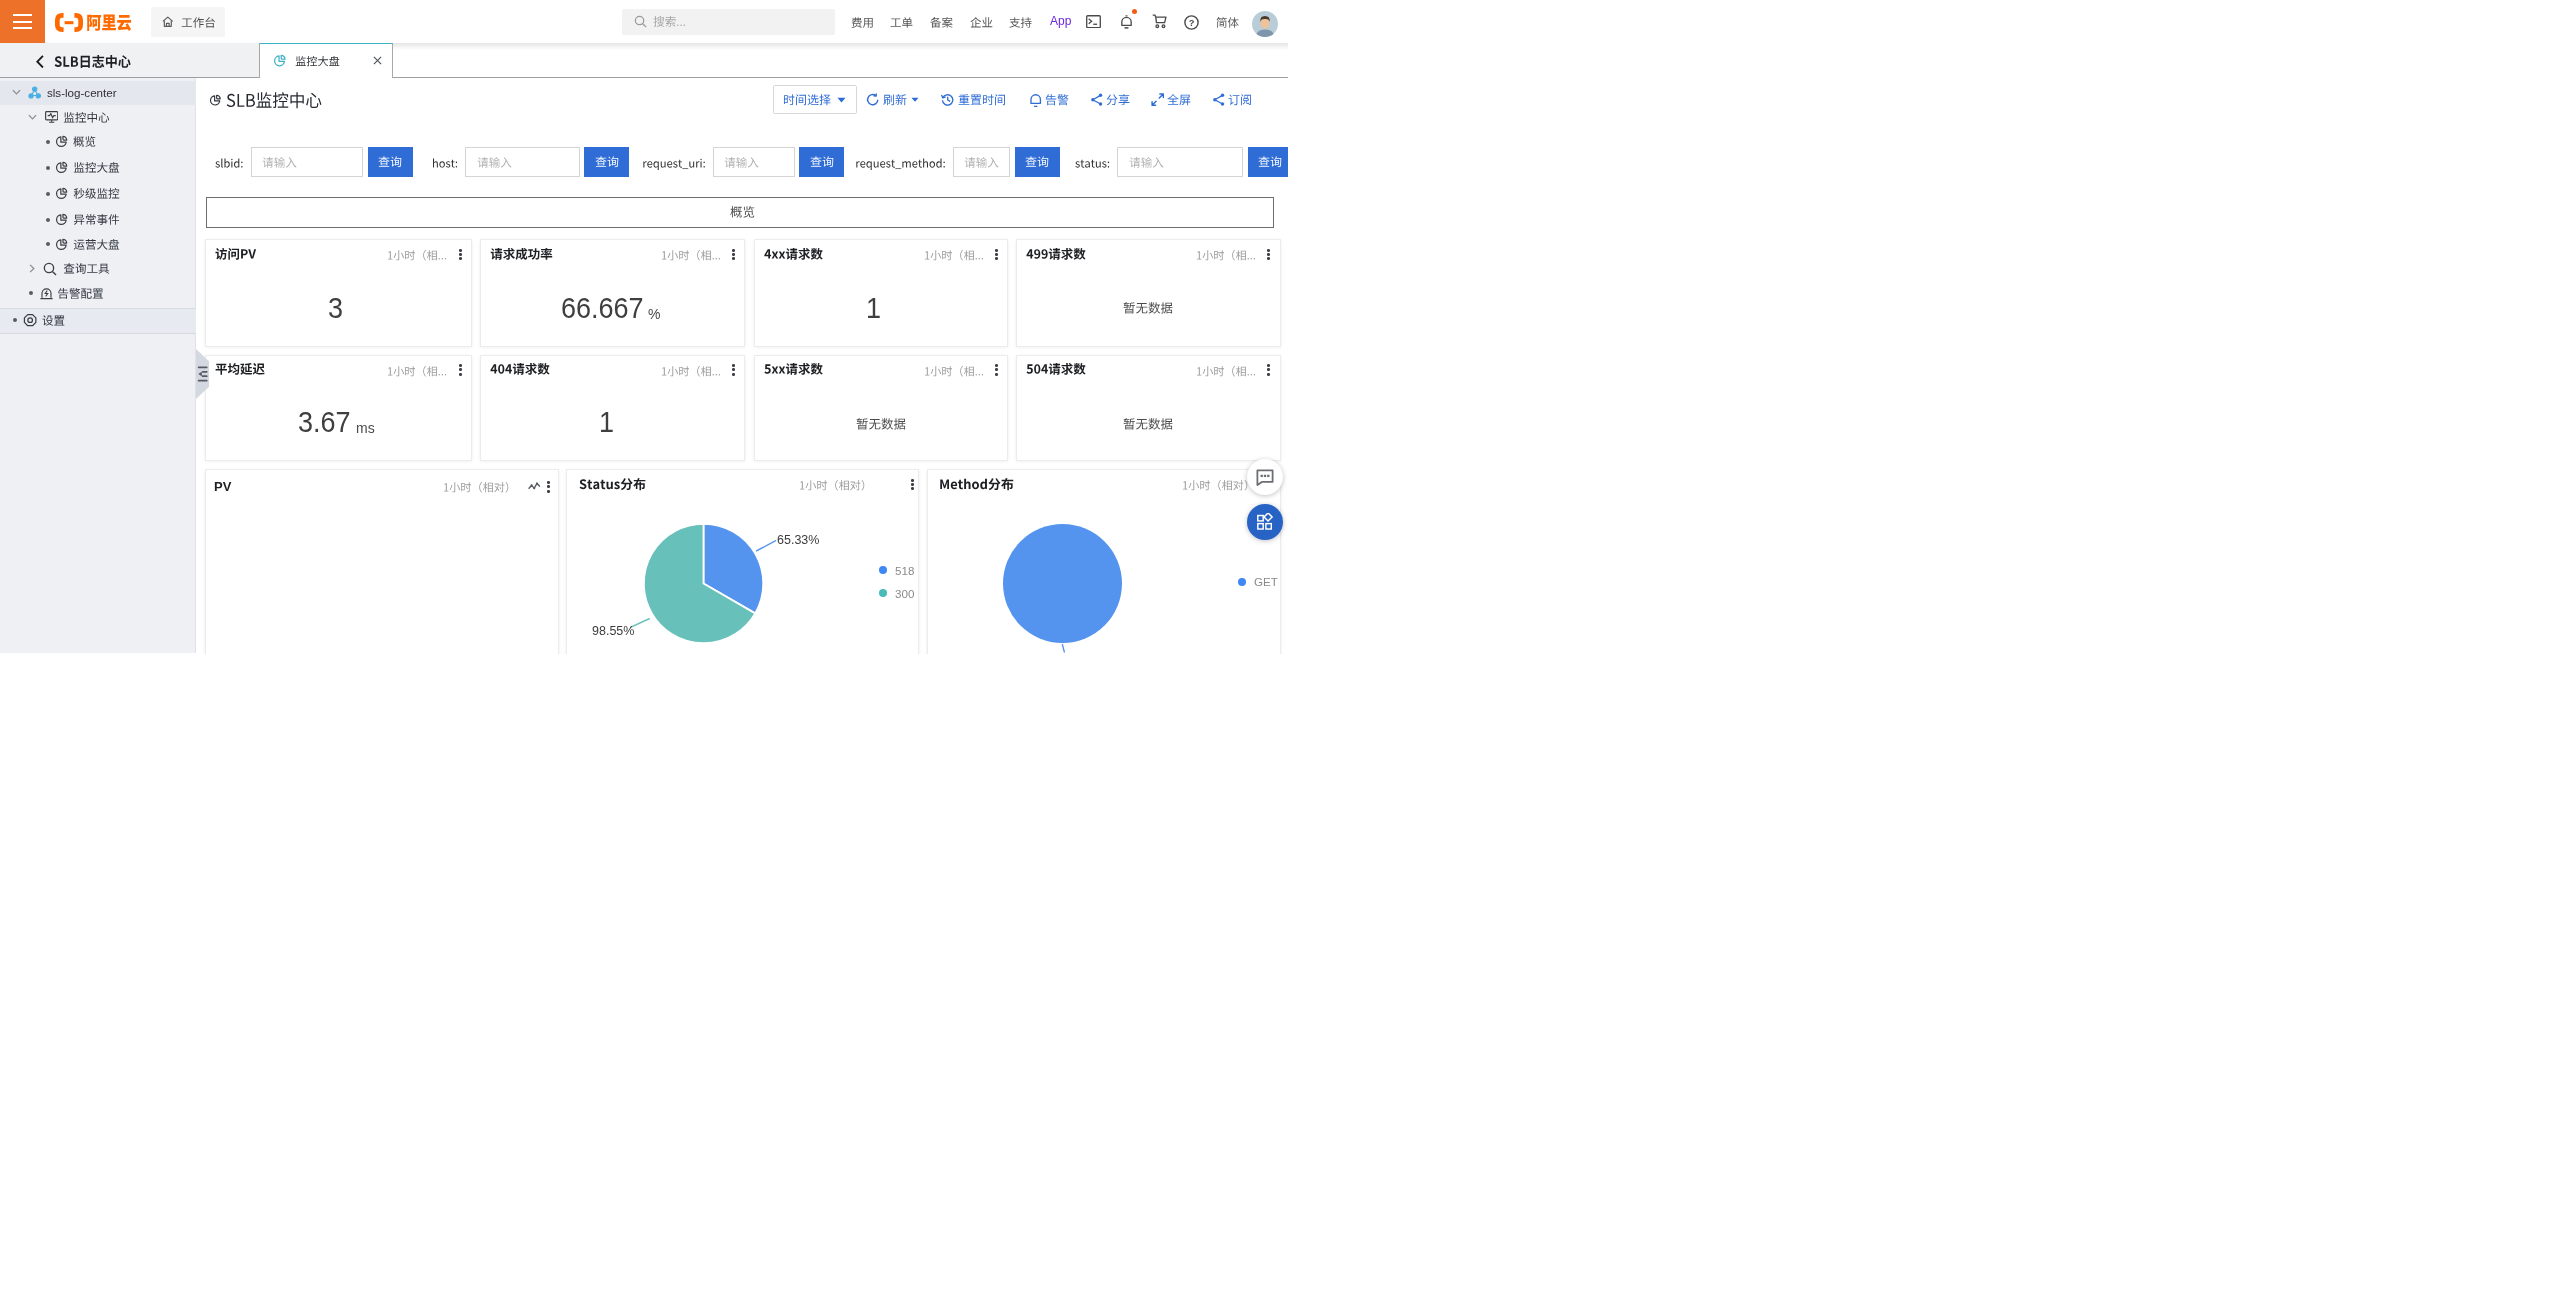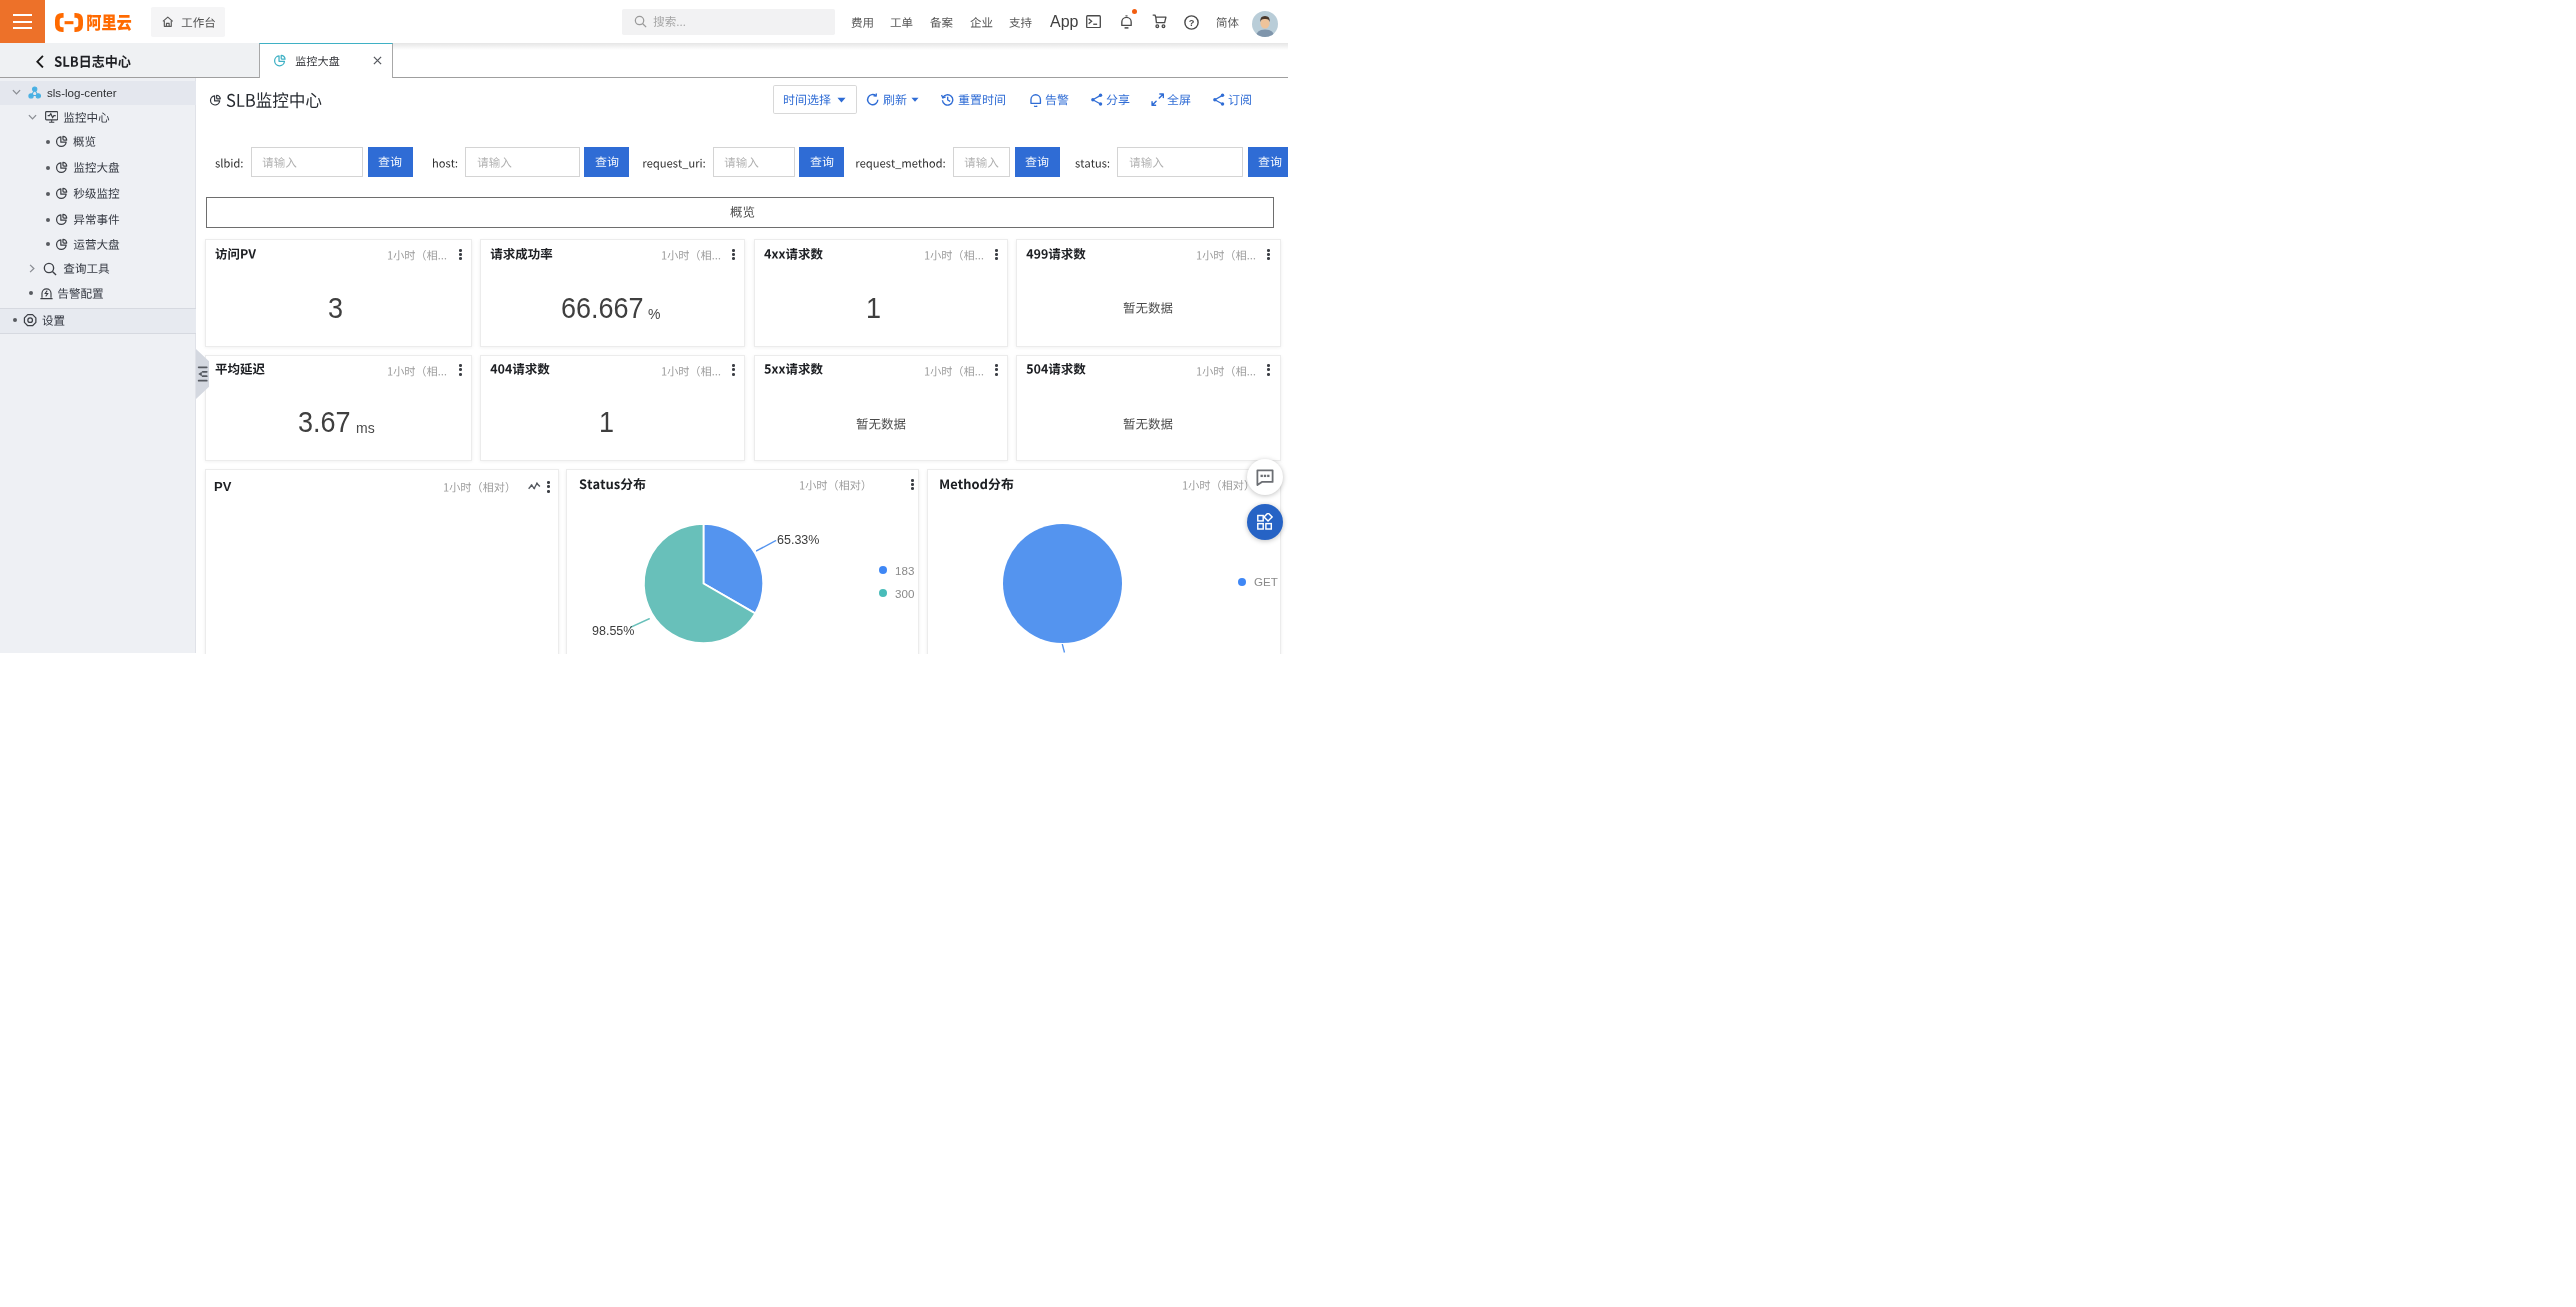--- a/index.html
+++ b/index.html
@@ -204,21 +204,21 @@
             <use href="#g14" x="0.0"></use>
             <use href="#g15" x="1000.0"></use>
           </g>
         </svg></div>
       <div style="position:absolute;left:1009px;top:16.5px;width:23px;height:13px"><svg width="23" height="13" viewBox="0 0 26.0 14.6" style="overflow:visible">
           <g fill="#555" transform="translate(0,11.05) scale(0.01300,-0.01300)">
             <use href="#g16" x="0.0"></use>
             <use href="#g17" x="1000.0"></use>
           </g>
         </svg></div>
-      <div style="position:absolute;left:1050px;top:15px;width:27px;color:#404040;font-size:16px;line-height:13.4px">App</div>
+      <div style="position:absolute;left:1050px;top:15px;width:27px;color:#6d28d9;font-size:12px;line-height:13.4px">App</div>
       <svg style="position:absolute;left:1086px;top:15px" width="15" height="13.4" viewBox="0 0 17 15">
 <g fill="none" stroke="#4a4a4a" stroke-width="1.5">
           <rect x="0.8" y="0.8" width="15.4" height="13.4" rx="1"></rect>
 <path d="M3.6 4.6 L6.4 7 L3.6 9.4" stroke-linecap="square"></path>
           <path d="M8.2 10.4 H12.6"></path>
         </g>
       </svg>
       <svg style="position:absolute;left:1119px;top:15px" width="15" height="15" viewBox="0 0 17 17">
 <g fill="none" stroke="#4a4a4a" stroke-width="1.5">
           <path d="M8.5 1.6 V0.4" stroke-width="2.4"></path>
@@ -841,21 +841,21 @@
     </svg>
     <svg style="position:absolute;left:756px;top:540px" width="20.6" height="11.6" viewBox="0 0 23 13">
       <path d="M0 12.5 L22.5 0.5" stroke="#5494ef" stroke-width="1.6" fill="none"></path>
     </svg>
     <div style="position:absolute;left:777px;top:533px;font-size:12.5px;color:#3c3c3c">65.33%</div>
     <svg style="position:absolute;left:630px;top:618px" width="20" height="10" viewBox="0 0 22 11">
       <path d="M21.7 0.5 L0 10.5" stroke="#68c0ba" stroke-width="1.6" fill="none"></path>
     </svg>
     <div style="position:absolute;left:592px;top:624px;font-size:12.5px;color:#3c3c3c">98.55%</div>
     <div style="position:absolute;left:879px;top:566px;width:8px;height:8px;border-radius:50%;background:#3f87f5"></div>
-    <div style="position:absolute;left:895px;top:564px;font-size:11.6px;color:#8a8a8a">183</div>
+    <div style="position:absolute;left:895px;top:564px;font-size:11.6px;color:#8a8a8a">518</div>
     <div style="position:absolute;left:879px;top:589px;width:8px;height:8px;border-radius:50%;background:#49bcb9"></div>
     <div style="position:absolute;left:895px;top:587px;font-size:11.6px;color:#8a8a8a">300</div>
     <div style="position:absolute;left:927px;top:469px;width:354px;height:195px;background:#fff;border:0.9px solid #ececec;box-sizing:border-box;box-shadow:0 0.9px 3.6px rgba(0,0,0,0.07)"></div>
     <div style="position:absolute;left:939px;top:478px;width:75px;height:14.5px"><svg width="75" height="14.5" viewBox="0 0 83.6 16.2" style="overflow:visible">
         <g fill="#1d1f23" transform="translate(0,12.32) scale(0.01450,-0.01450)">
           <use href="#g110" x="0.0"></use>
           <use href="#g111" x="853.0"></use>
           <use href="#g104" x="1434.0"></use>
           <use href="#g112" x="1855.0"></use>
           <use href="#g113" x="2495.0"></use>

